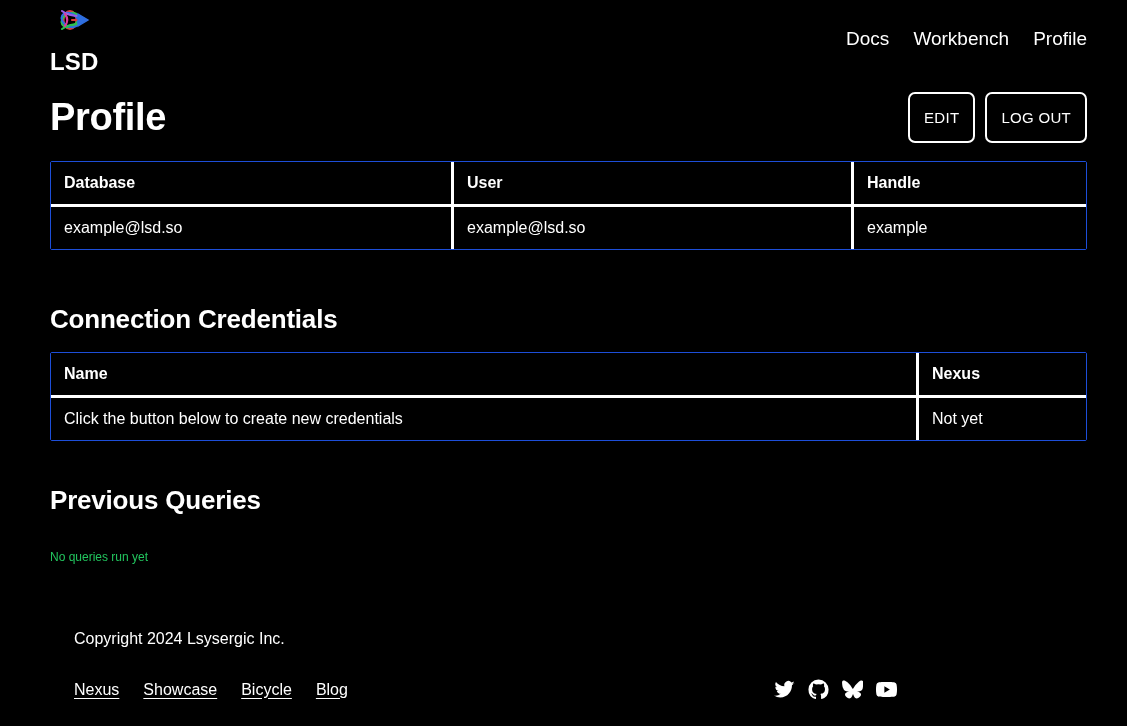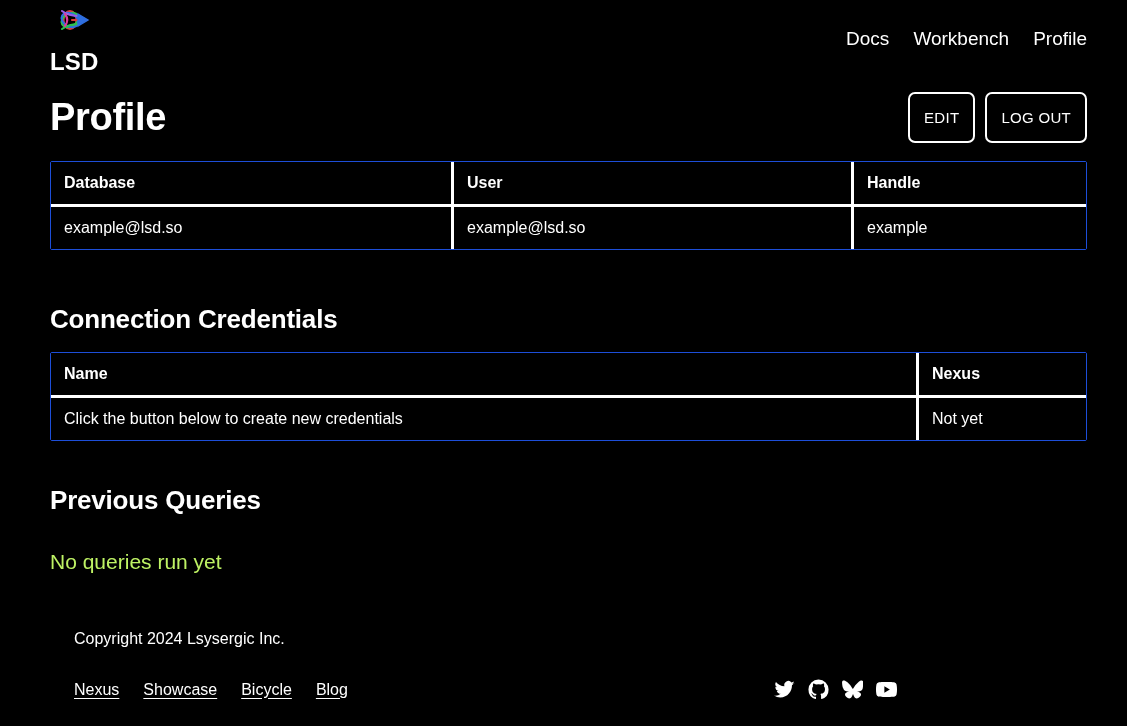--- a/index.html
+++ b/index.html
@@ -168,23 +168,23 @@
     line-height: 1;
   }
 
   .sec-credentials { margin-top: 56px; }
   .create-btn-wrap { margin-top: 20px; }
   .creds-table-wrap { margin-top: 20px; }
   .sec-queries { margin-top: 46px; }
 
   .empty-text {
     margin-top: 38px;
-    font-size: 21px;
-    font-weight: 400;
-    color: #bef264;
+    font-size: 12px;
+    font-weight: 400;
+    color: #22c55e;
     line-height: 1;
   }
 
   
   .footer {
     position: absolute;
     left: 0;
     bottom: 26px;
     width: 937px;
     padding: 0 40px 0 74px;

